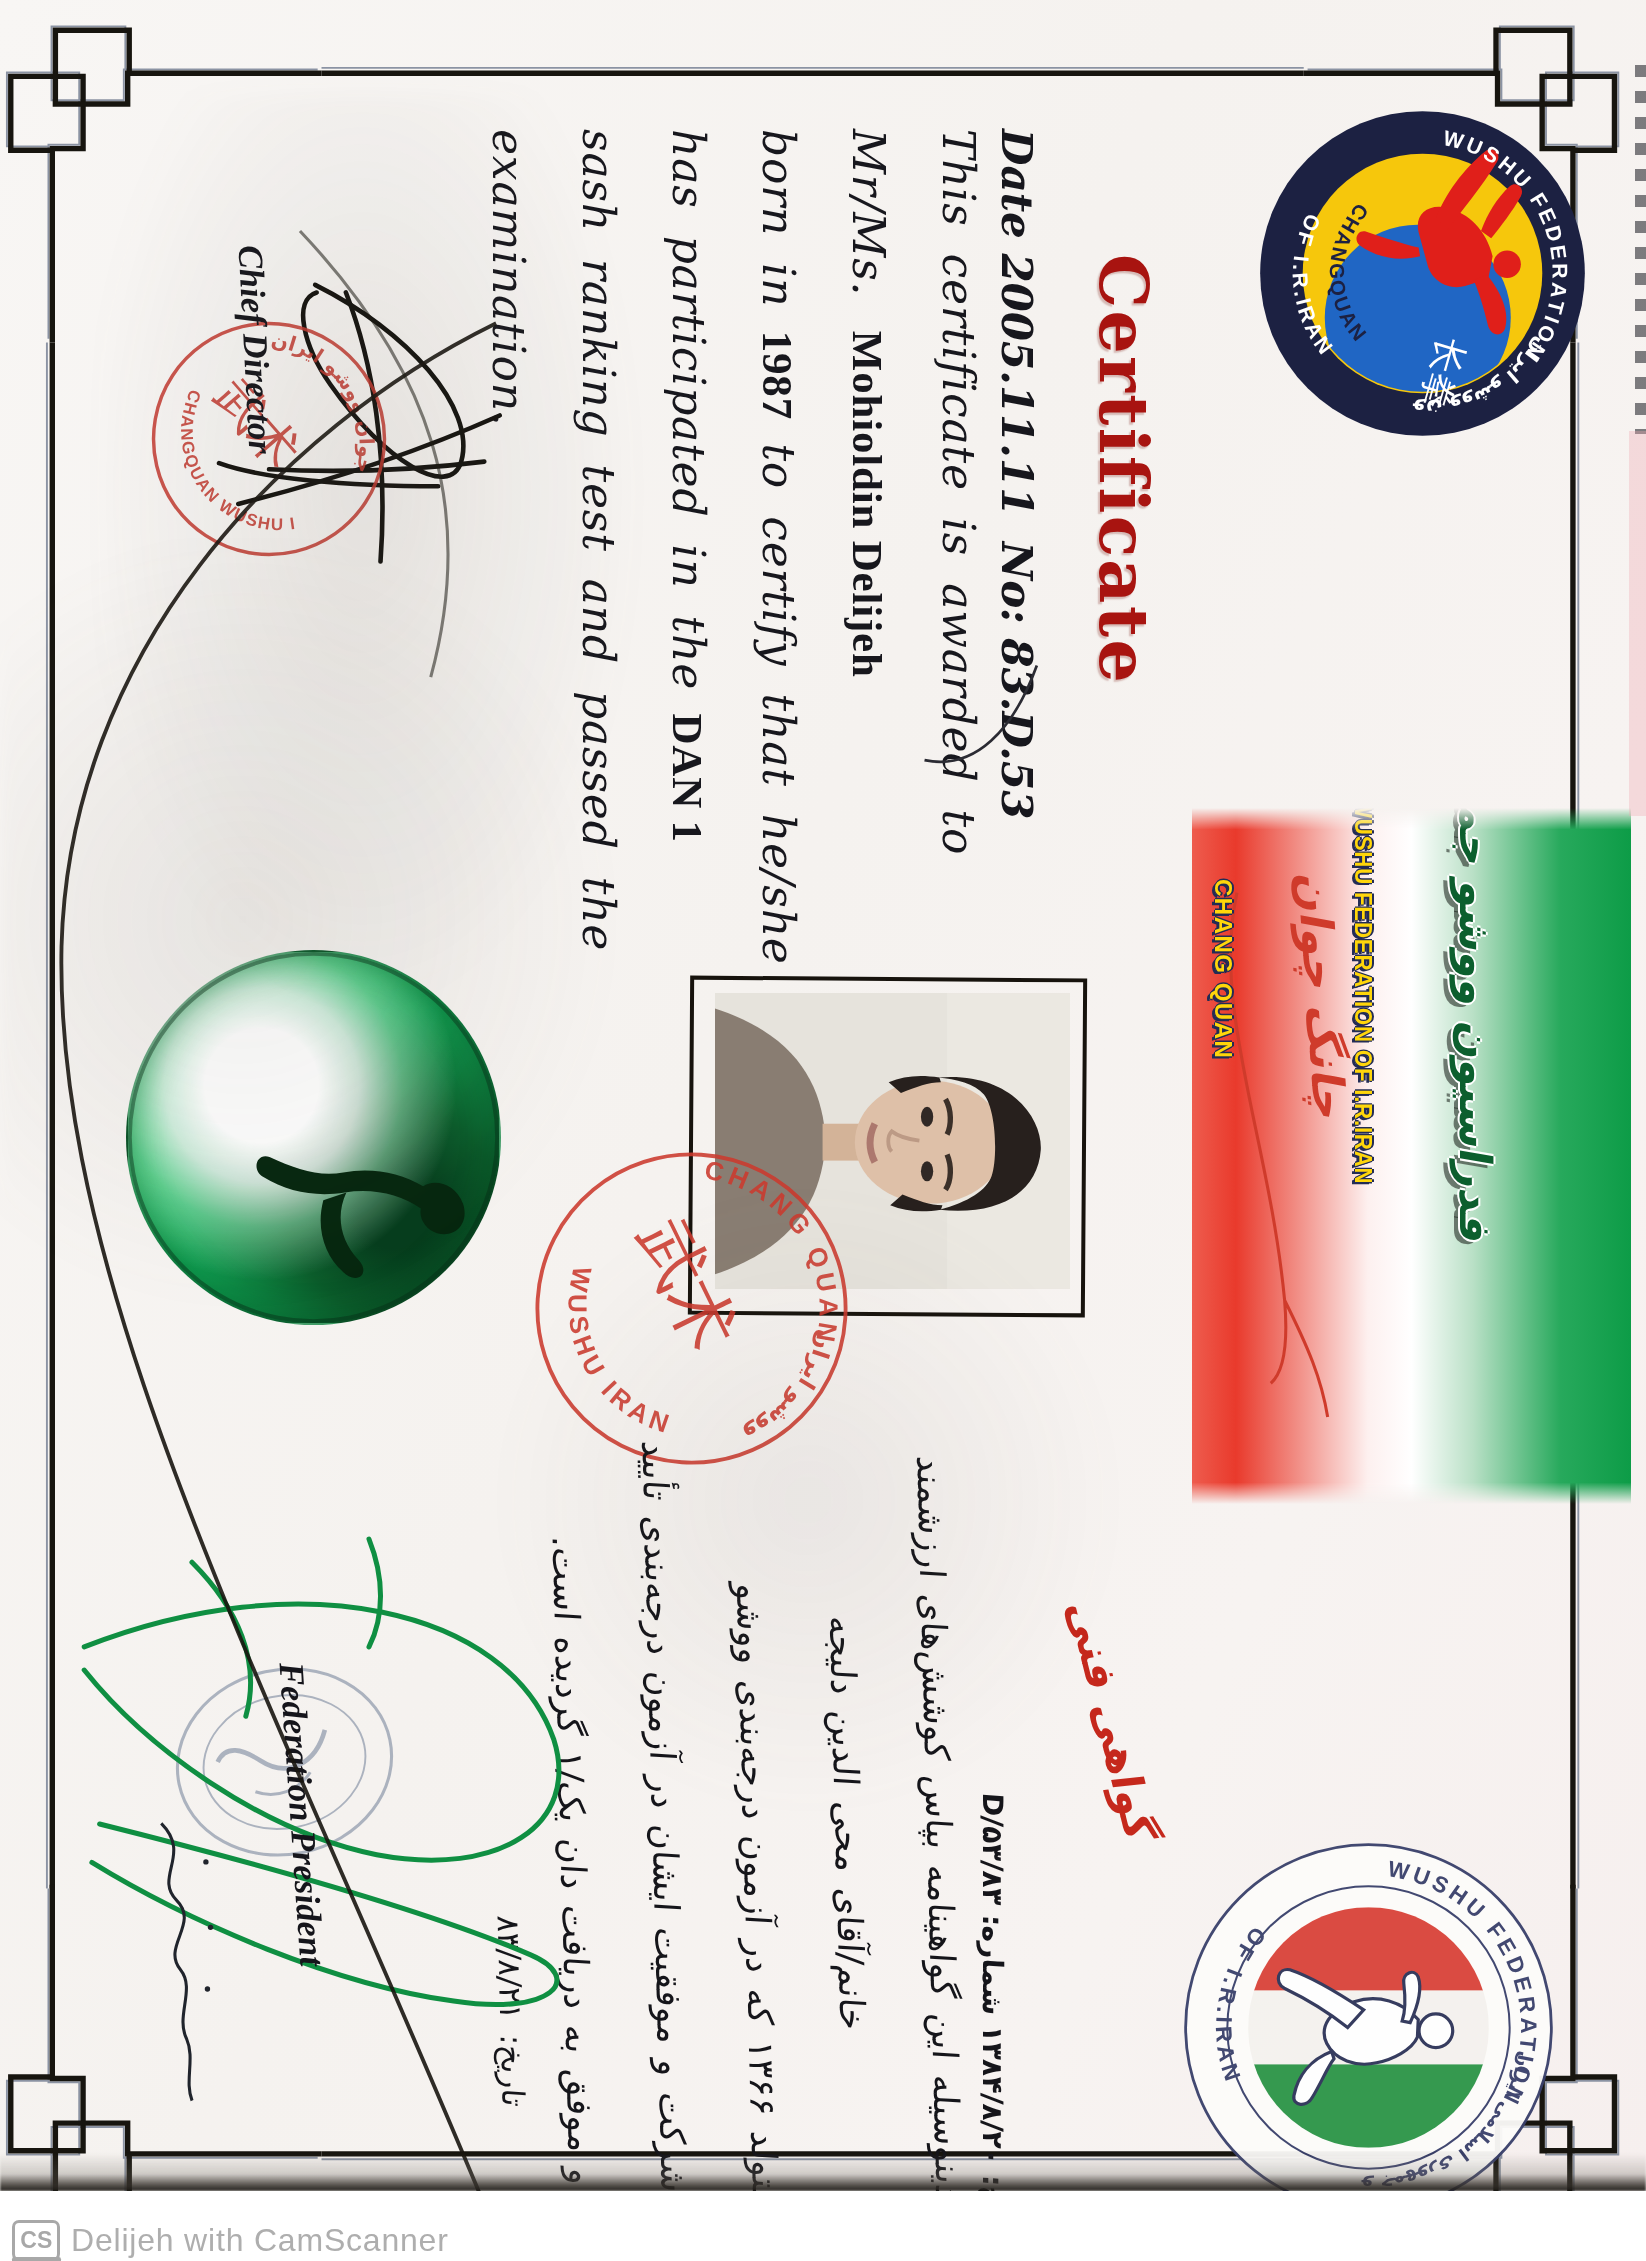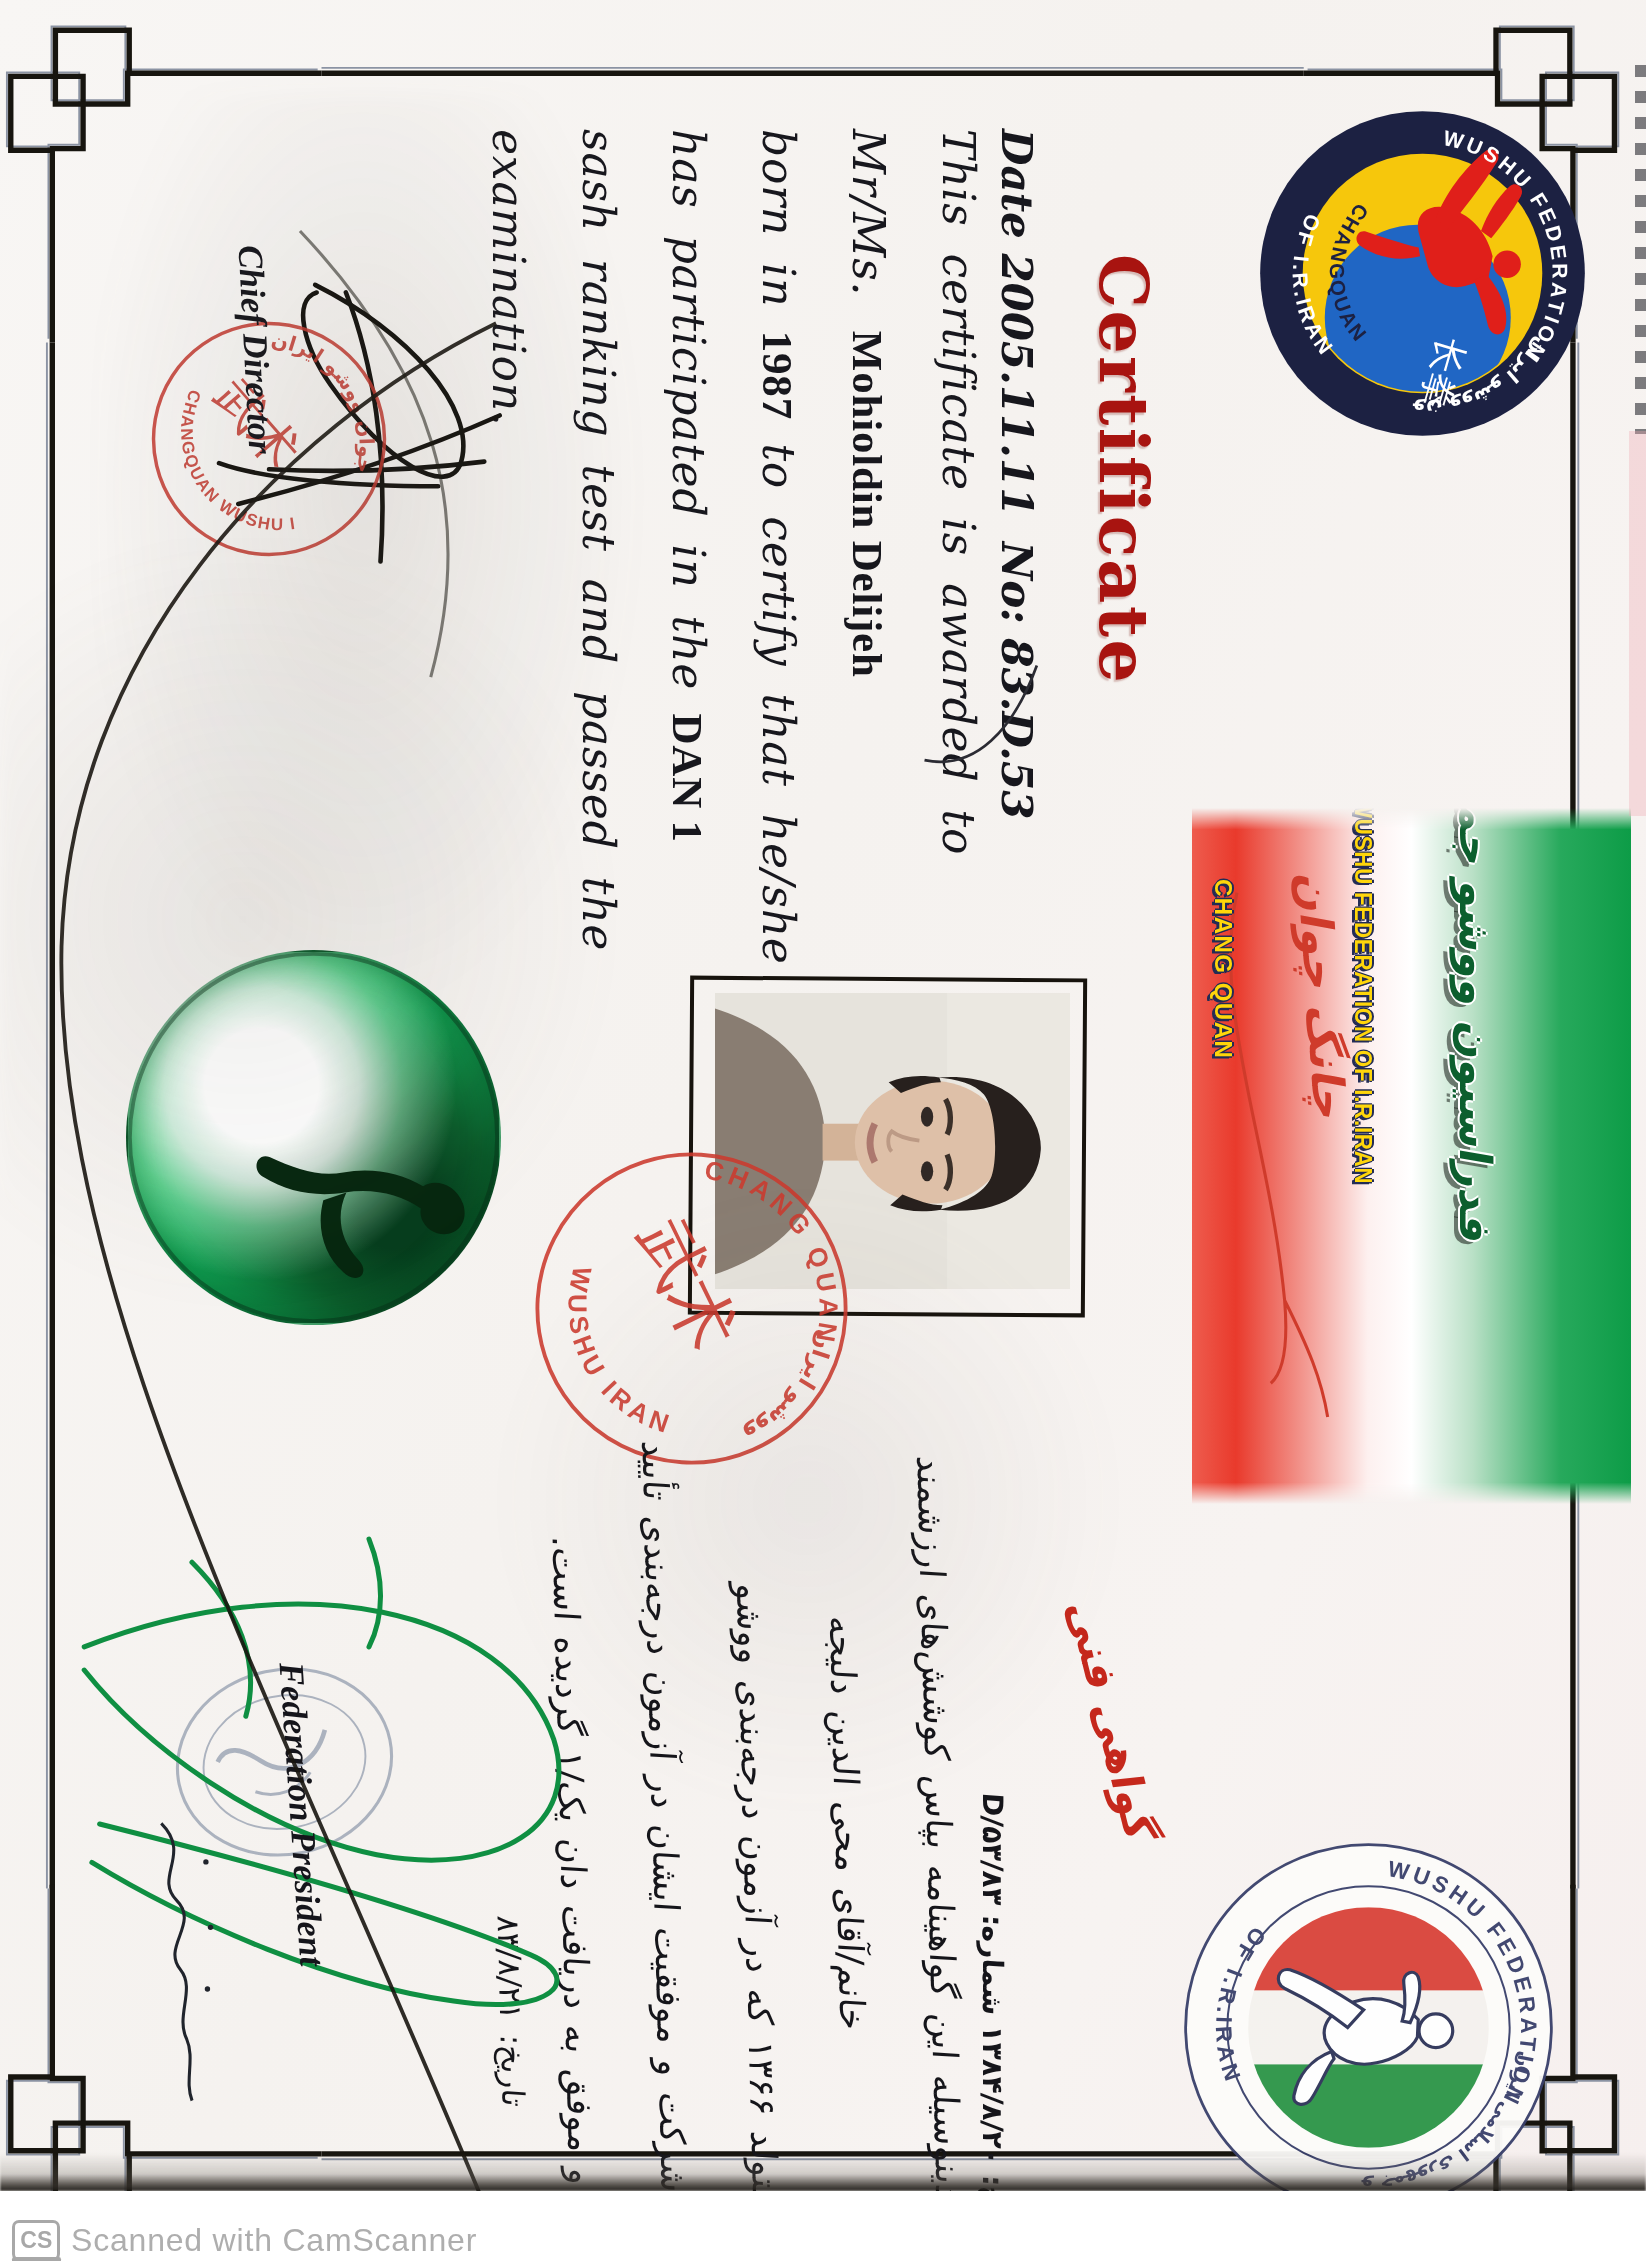--- a/index.html
+++ b/index.html
@@ -335,16 +335,16 @@
     <div class="crease-a"></div>
     <div class="crease-b"></div>
     <div class="edge-marks"></div>
     <div class="edge-pink"></div>
     <div class="scan-edge"></div>
   </div>
 
   <div id="footer">
     <div id="cs-box">CS</div>
     <div id="cs-tab"></div>
-    <div id="footer-text">Scanned with CamScanner</div>
+    <div id="footer-text">Delijeh with CamScanner</div>
   </div>
 </div>
 
 
 </body></html>

